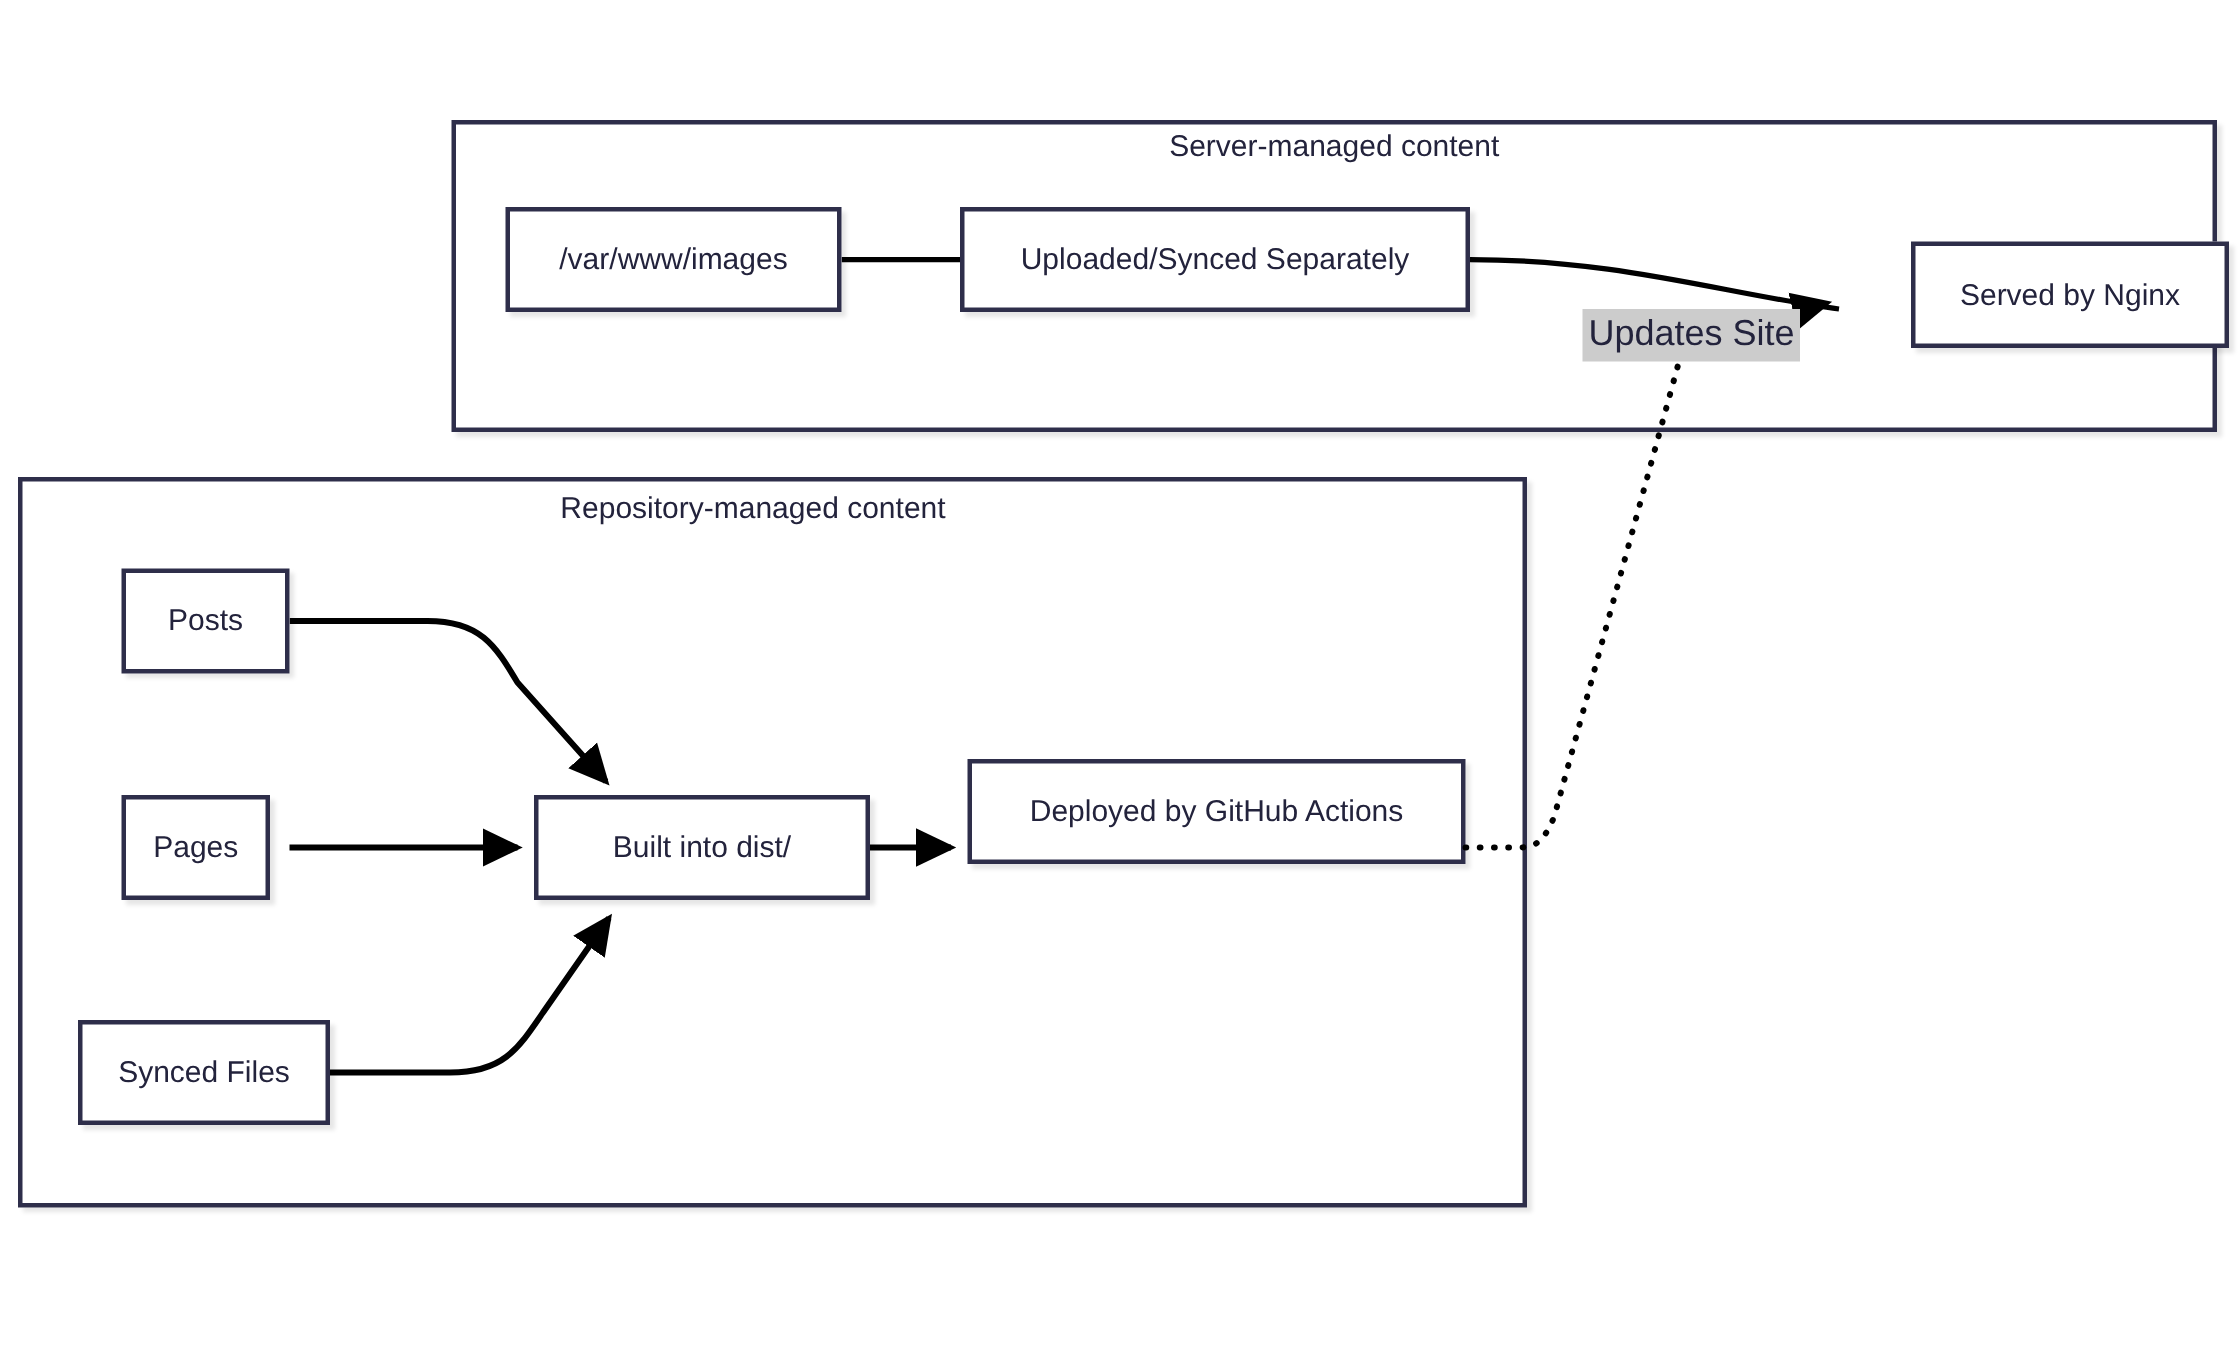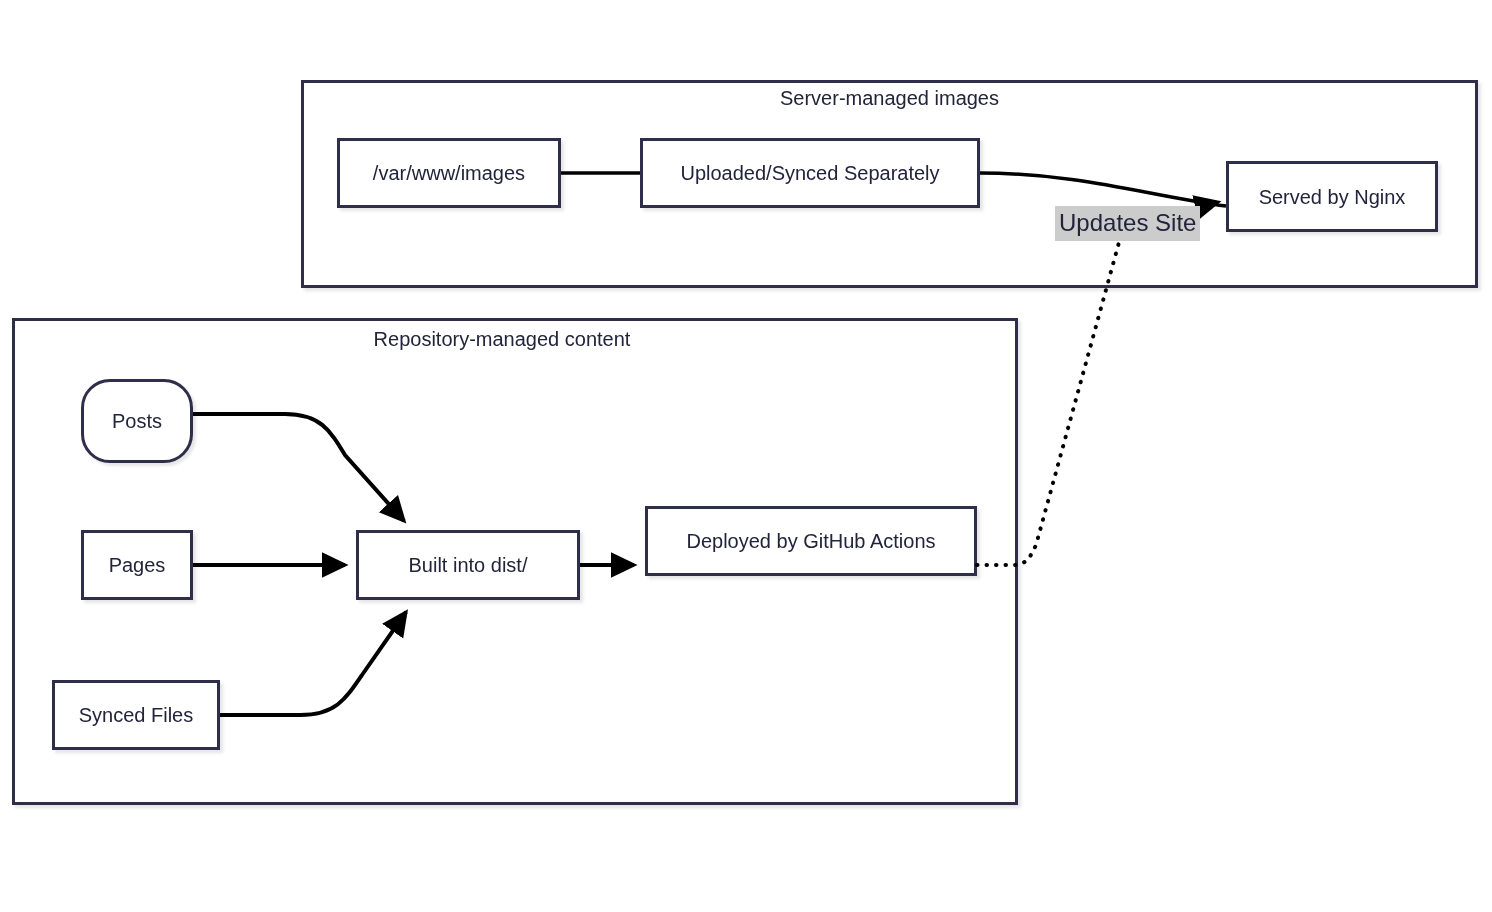--- a/index.html
+++ b/index.html
@@ -105,42 +105,42 @@
     <path d="M 193 414 L 285 414 C 320 414, 330 430, 345 455 L 404 521" fill="none" stroke="#000000" stroke-width="4" marker-end="url(#arrowSolid)"></path>
 
     <path d="M 193 565 L 345 565" fill="none" stroke="#000000" stroke-width="4" marker-end="url(#arrowSolid)"></path>
 
     <path d="M 220 715 L 300 715 C 335 715, 345 700, 362 675 L 406 612" fill="none" stroke="#000000" stroke-width="4" marker-end="url(#arrowSolid)"></path>
 
     <path d="M 544 565 L 634 565" fill="none" stroke="#000000" stroke-width="4" marker-end="url(#arrowSolid)"></path>
   </svg>
 
   <div class="group" style="left:301px; top:80px; width:1177px; height:208px;"></div>
-  <div class="group-title" style="left:301px; top:88px; width:1177px;">Server-managed images</div>
+  <div class="group-title" style="left:301px; top:88px; width:1177px;">Server-managed content</div>
 
   <div class="group" style="left:12px; top:318px; width:1006px; height:487px;"></div>
   <div class="group-title" style="left:12px; top:329px; width:980px;">Repository-managed content</div>
 
   <div class="node" style="left:337px; top:138px; width:224px; height:70px;">
     <span class="node-label">/var/www/images</span>
   </div>
 
   <div class="node" style="left:640px; top:138px; width:340px; height:70px;align-items:center;">
     <span class="node-label">Uploaded/Synced Separately</span>
   </div>
 
-  <div class="node" style="left:1226px; top:161px; width:212px; height:71px;">
+  <div class="node" style="left:1274px; top:161px; width:212px; height:71px;">
     <span class="node-label">Served by Nginx</span>
   </div>
 
-  <div class="node" style="left:81px; top:379px; width:112px; height:84px;border-radius:29px;">
+  <div class="node" style="left:81px; top:379px; width:112px; height:70px;">
     <span class="node-label">Posts</span>
   </div>
 
-  <div class="node" style="left:81px; top:530px; width:112px; height:70px;">
+  <div class="node" style="left:81px; top:530px; width:99px; height:70px;">
     <span class="node-label">Pages</span>
   </div>
 
   <div class="node" style="left:52px; top:680px; width:168px; height:70px;">
     <span class="node-label">Synced Files</span>
   </div>
 
   <div class="node" style="left:356px; top:530px; width:224px; height:70px;">
     <span class="node-label">Built into dist/</span>
   </div>

